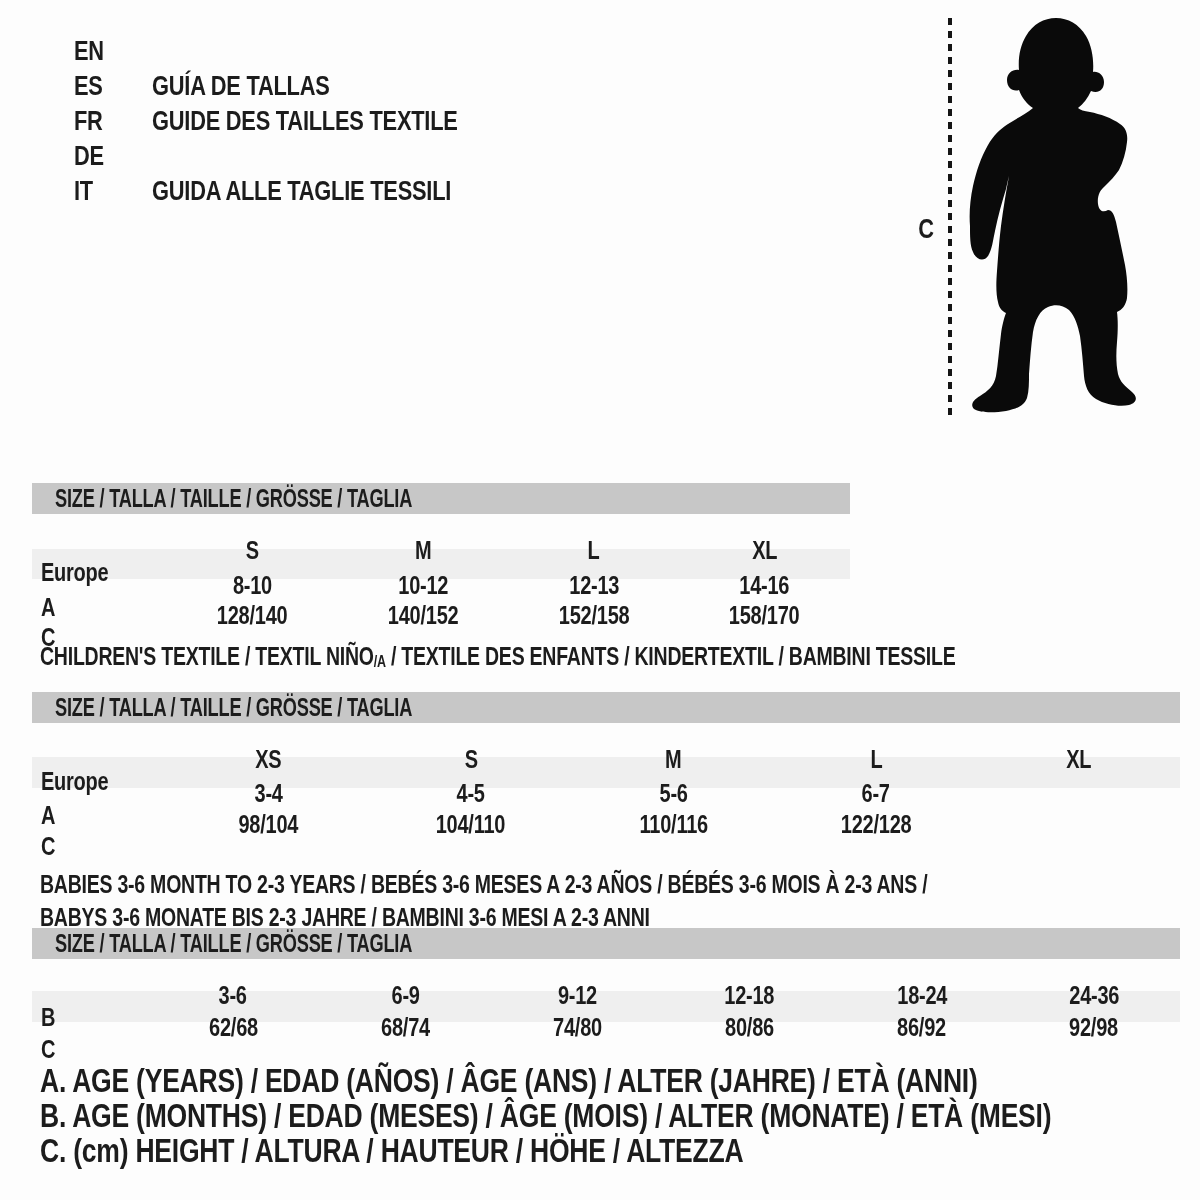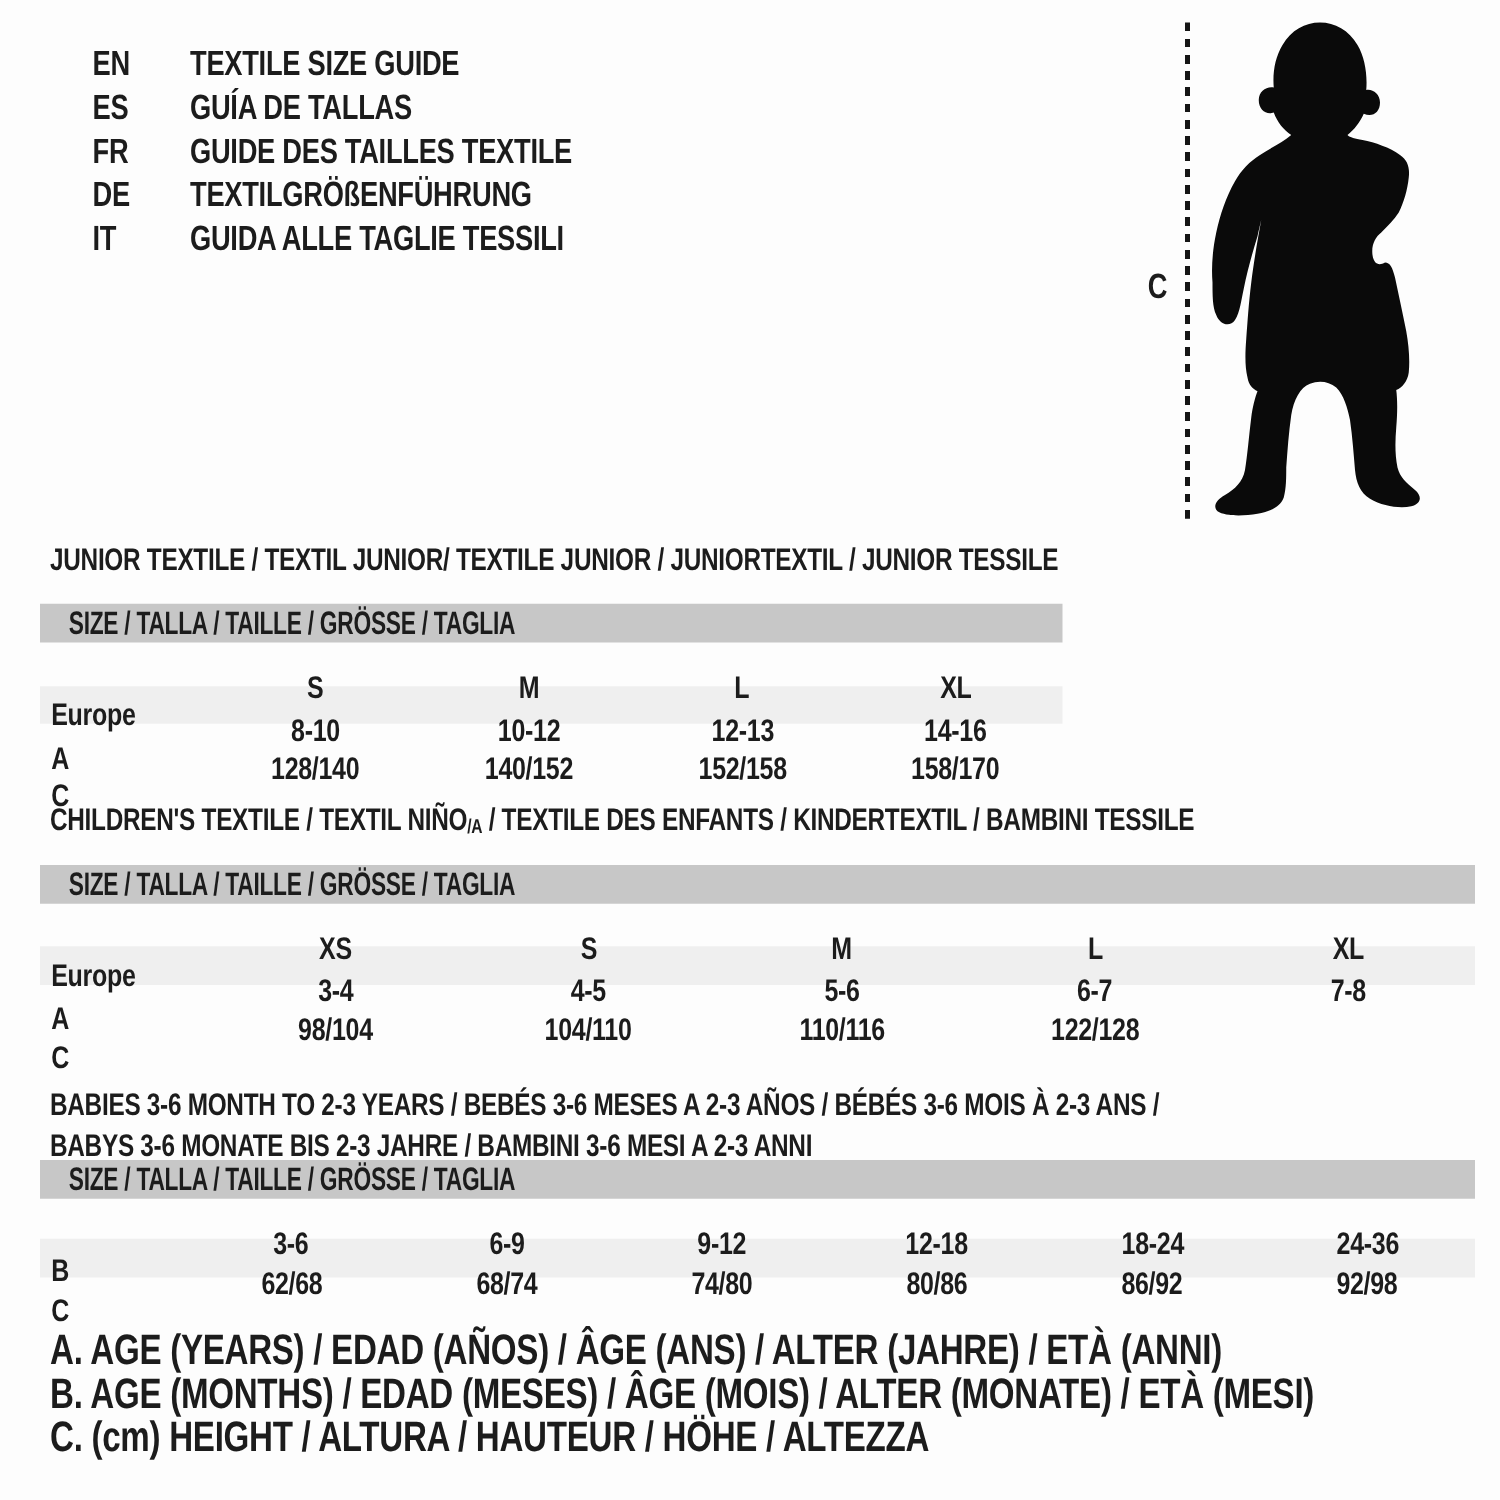--- a/index.html
+++ b/index.html
@@ -47,33 +47,31 @@
   .sil{fill:#0a0a0a;}
 </style>
 </head>
 <body>
 
 <div id="canvas">
 
   <div class="abs t-lang" style="left:40px;top:33px;">
     <div class="lang-row">
       <span><span class="cn">EN</span></span>
-      <span><span class="cn">TEXTILE SIZE GUIDE</span></span>
     </div>
     <div class="lang-row">
       <span><span class="cn">ES</span></span>
       <span><span class="cn">GUÍA DE TALLAS</span></span>
     </div>
     <div class="lang-row">
       <span><span class="cn">FR</span></span>
       <span><span class="cn">GUIDE DES TAILLES TEXTILE</span></span>
     </div>
     <div class="lang-row">
       <span><span class="cn">DE</span></span>
-      <span><span class="cn">TEXTILGRÖßENFÜHRUNG</span></span>
     </div>
     <div class="lang-row">
       <span><span class="cn">IT</span></span>
       <span><span class="cn">GUIDA ALLE TAGLIE TESSILI</span></span>
     </div>
   </div>
 
   <div class="abs dash-line" style="left:948px;top:18px;height:397px;"></div>
   <div class="abs fig-label" style="left:908px;top:213px;width:36px;text-align:center;">
     <span class="cn cnc">C</span>
@@ -128,23 +126,20 @@
       C168 120 166 114 160 110
       C152 104 140 100 130 98
       C124 97 120 96 118 94
       C123 90 128 84 131 77
       C138 80 144 76 144 68
       C144 61 138 57 133 58
       C134 46 132 32 126 22
       C119 10 108 4 96 4 Z"></path>
   </svg>
 
-  <div class="abs t-head" style="left:40px;top:434px;">
-    <span class="cn">JUNIOR TEXTILE / TEXTIL JUNIOR/ TEXTILE JUNIOR / JUNIORTEXTIL / JUNIOR TESSILE</span>
-  </div>
   <div class="abs" style="left:32px;top:483px;width:818px;">
     <div class="sizebar t-bar" style="height:31px;">
       <span class="cn">SIZE / TALLA / TAILLE / GRÖSSE / TAGLIA</span>
     </div>
     <div class="trow cols-j t-cell" style="height:35px;">
       <div class="cell first"><span class="cn">Europe</span></div>
       <div class="cell"><span class="cn cnc">S</span></div>
       <div class="cell"><span class="cn cnc">M</span></div>
       <div class="cell"><span class="cn cnc">L</span></div>
       <div class="cell"><span class="cn cnc">XL</span></div>
@@ -179,21 +174,20 @@
       <div class="cell"><span class="cn cnc">M</span></div>
       <div class="cell"><span class="cn cnc">L</span></div>
       <div class="cell"><span class="cn cnc">XL</span></div>
     </div>
     <div class="trow cols-c t-cell row-alt" style="height:31px;">
       <div class="cell first"><span class="cn">A</span></div>
       <div class="cell"><span class="cn cnc">3-4</span></div>
       <div class="cell"><span class="cn cnc">4-5</span></div>
       <div class="cell"><span class="cn cnc">5-6</span></div>
       <div class="cell"><span class="cn cnc">6-7</span></div>
-      <div class="cell"><span class="cn cnc">7-8</span></div>
     </div>
     <div class="trow cols-c t-cell" style="height:32px;">
       <div class="cell first"><span class="cn">C</span></div>
       <div class="cell"><span class="cn cnc">98/104</span></div>
       <div class="cell"><span class="cn cnc">104/110</span></div>
       <div class="cell"><span class="cn cnc">110/116</span></div>
       <div class="cell"><span class="cn cnc">122/128</span></div>
     </div>
   </div>
 

